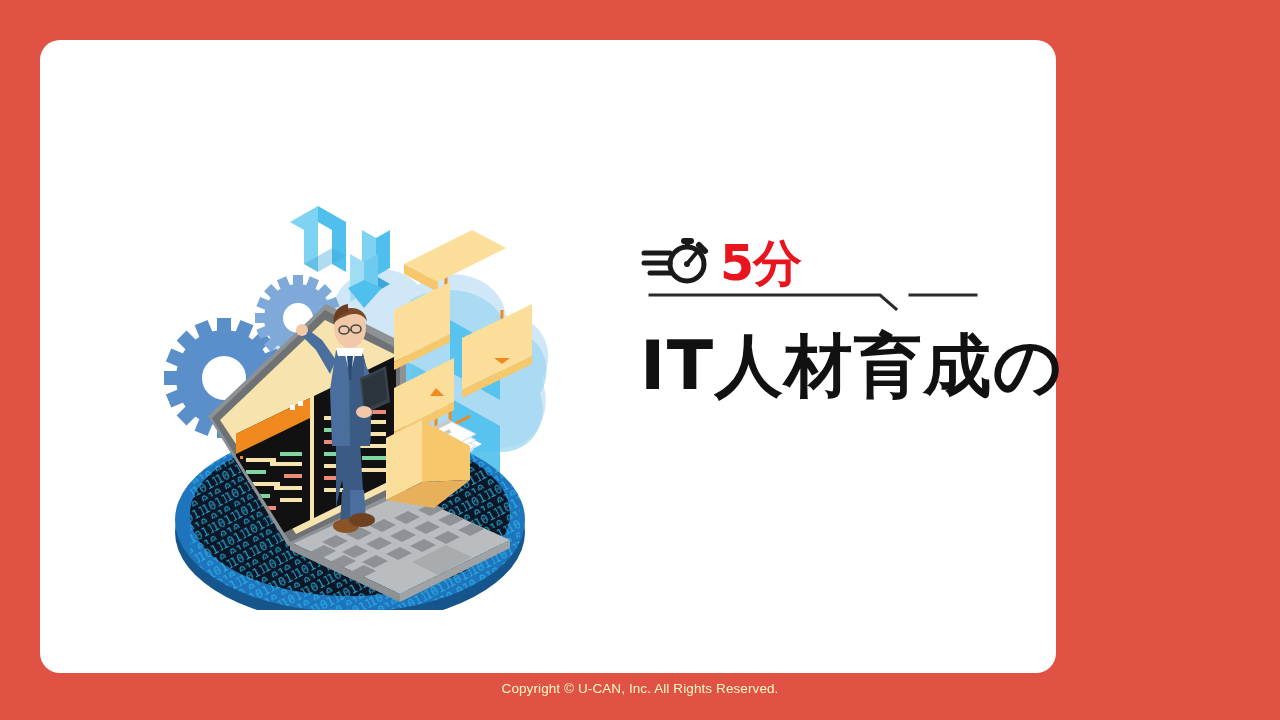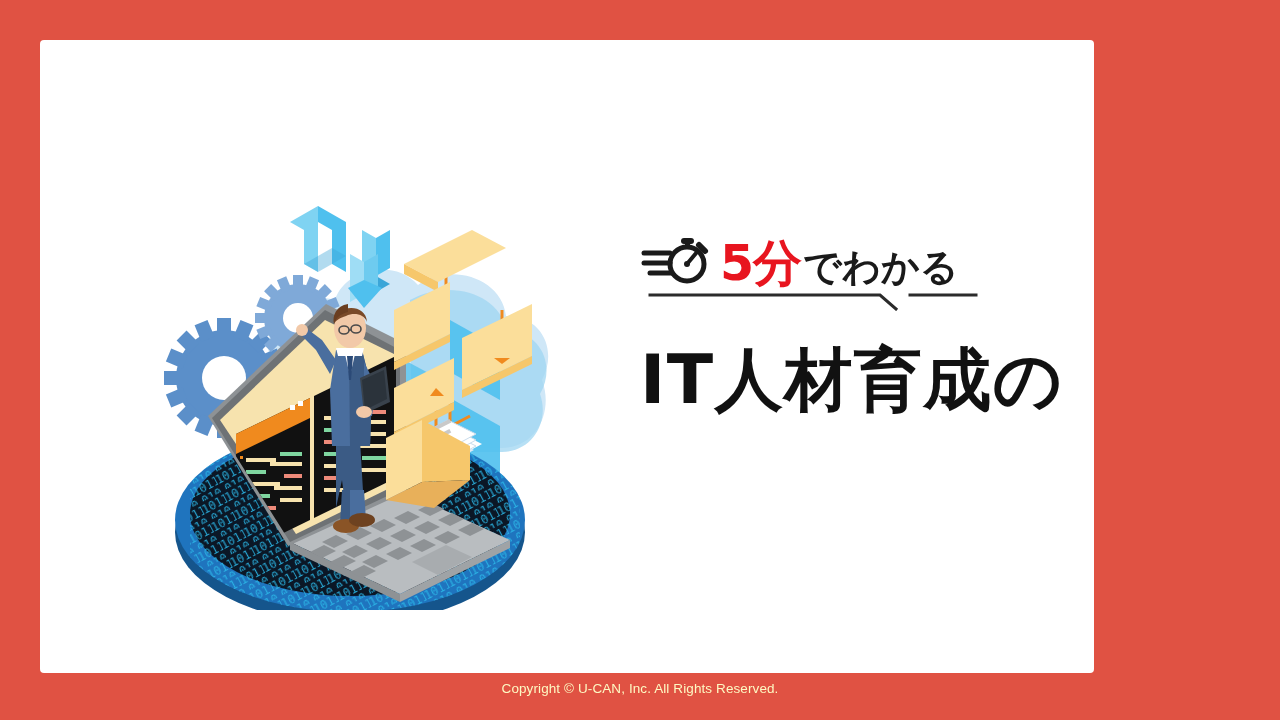--- a/index.html
+++ b/index.html
@@ -22,22 +22,21 @@
   }
 
   
   #card {
     position: absolute;
     left: 40px;
     top: 40px;
     width: 1016px;
     height: 633px;
     background: #FFFFFF;
-    border-radius: 4px;
-    padding-left: 38px;
+    border-radius: 20px;
   }
 
   
   #footer {
     position: absolute;
     left: 0;
     top: 681px;
     width: 1280px;
     text-align: center;
     color: #fef9c3;
@@ -100,21 +99,21 @@
 
   #eyebrow-underline {
     width: 330px;
     height: 22px;
     margin-top: 1px;
     margin-left: 8px;
   }
   #eyebrow-underline svg { display:block; width:100%; height:100%; }
 
   #headline {
-    margin-top: 26px;
+    margin-top: 12px;
     color: #111111;
     font-family: "DejaVu Sans", "Liberation Sans", sans-serif;
     font-weight: 700;
     font-size: 68px;
     line-height: 1.27;
     letter-spacing: 1.5px;
     white-space: nowrap;
   }
   .headline-line { display: block; }
 </style>
@@ -410,21 +409,20 @@
             <circle cx="47" cy="32" r="17" fill="none" stroke="#1A1A1A" stroke-width="5"></circle>
             <path d="M47 32 L57 20" stroke="#1A1A1A" stroke-width="4" stroke-linecap="round" fill="none"></path>
             <circle cx="47" cy="32" r="3" fill="#1A1A1A"></circle>
             <rect x="41" y="6" width="13" height="6" rx="3" fill="#1A1A1A"></rect>
             <rect x="45" y="10" width="5" height="6" fill="#1A1A1A"></rect>
             <path d="M59 13 L65 19" stroke="#1A1A1A" stroke-width="6" stroke-linecap="round"></path>
           </svg>
         </div>
         <div id="eyebrow-text">
           <span class="eyebrow-accent">5分</span>
-          <span class="eyebrow-rest">でわかる</span>
         </div>
       </div>
 
       <div id="eyebrow-underline">
         <svg viewBox="0 0 330 22" xmlns="http://www.w3.org/2000/svg">
           <g stroke="#2B2B2B" stroke-width="3" fill="none" stroke-linecap="square">
             <path d="M2 6 H232 L248 20"></path>
             <path d="M262 6 H328"></path>
           </g>
         </svg>

